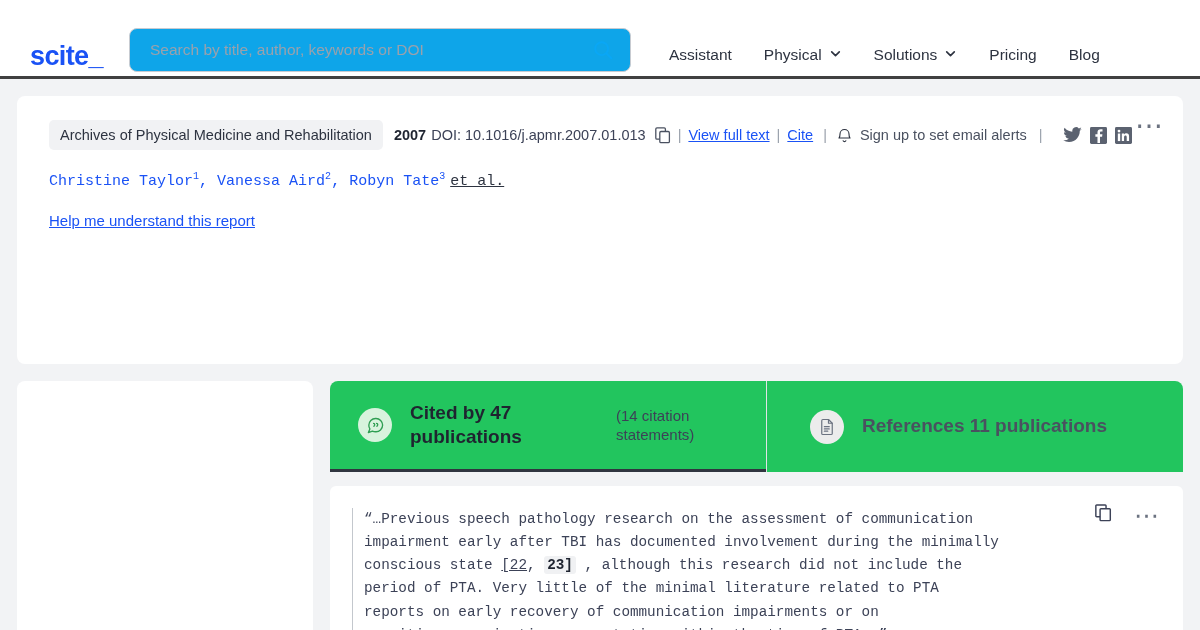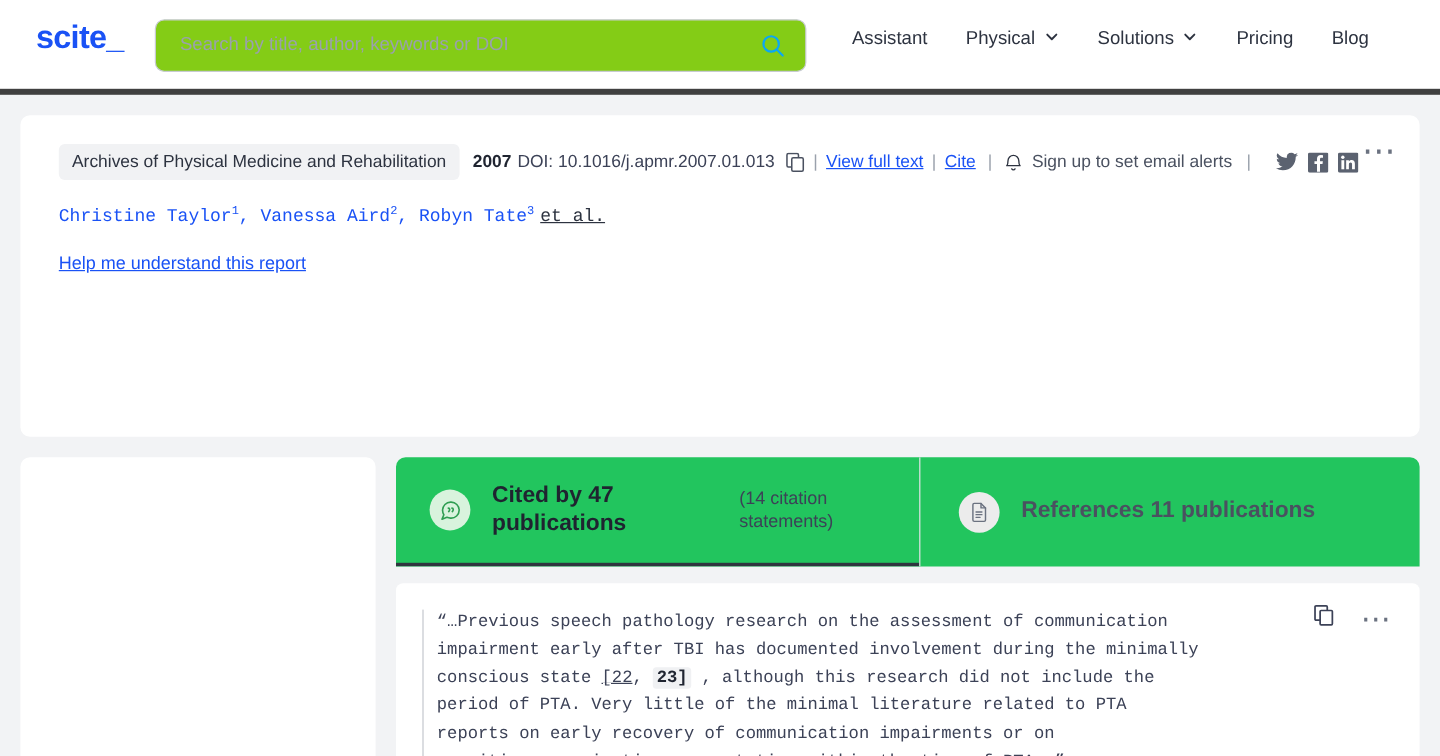--- a/index.html
+++ b/index.html
@@ -8,43 +8,43 @@
     width: 1200px; height: 630px;
     background: #f2f3f5;
     font-family: "Liberation Sans", sans-serif;
     overflow: hidden;
   }
 
   
   .header {
     height: 79px;
     background: #ffffff;
-    border-bottom: 5px solid #404040;
-    display: flex;
-    align-items: flex-start;
-    padding: 16px 24px;
+    border-bottom: 3px solid #404040;
+    display: flex;
+    align-items: flex-end;
+    padding: 4px 24px;
   }
   .logo {
     font-size: 27px;
     font-weight: bold;
     color: #1a52f5;
     letter-spacing: -0.6px;
     margin-left: 6px;
     margin-right: 26px;
     white-space: nowrap;
   }
   .search-wrap {
-    width: 543px;
+    width: 502px;
     height: 44px;
     border: 1px solid #c7cbd1;
     border-radius: 8px;
     display: flex;
     align-items: center;
     padding: 0 14px 0 18px;
-    background: #84cc16;
+    background: #0ea5e9;
   }
   .search-input {
     flex: 1;
     border: none;
     outline: none;
     font-size: 15.5px;
     color: #3c4257;
     font-family: "Liberation Sans", sans-serif;
     background: transparent;
   }
@@ -171,21 +171,21 @@
   }
   .tab {
     display: flex;
     align-items: center;
     cursor: pointer;
     padding: 0 22px 0 28px;
     height: 91px;
     gap: 18px;
   }
   .tab-cited { width: 436px; border-bottom: 3px solid #30353f; }
-  .tab-refs { flex: 1; border-left: 1px solid #e1e3e7; padding-left: 32px; }
+  .tab-refs { flex: 1; border-left: 1px solid #e1e3e7; padding-left: 43px; }
   .tab-icon-green {
     width: 34px; height: 34px; border-radius: 50%;
     background: #d8f3dd;
     display: flex; align-items: center; justify-content: center;
     flex: 0 0 34px;
   }
   .tab-icon-gray {
     width: 34px; height: 34px; border-radius: 50%;
     background: #ececec;
     display: flex; align-items: center; justify-content: center;

